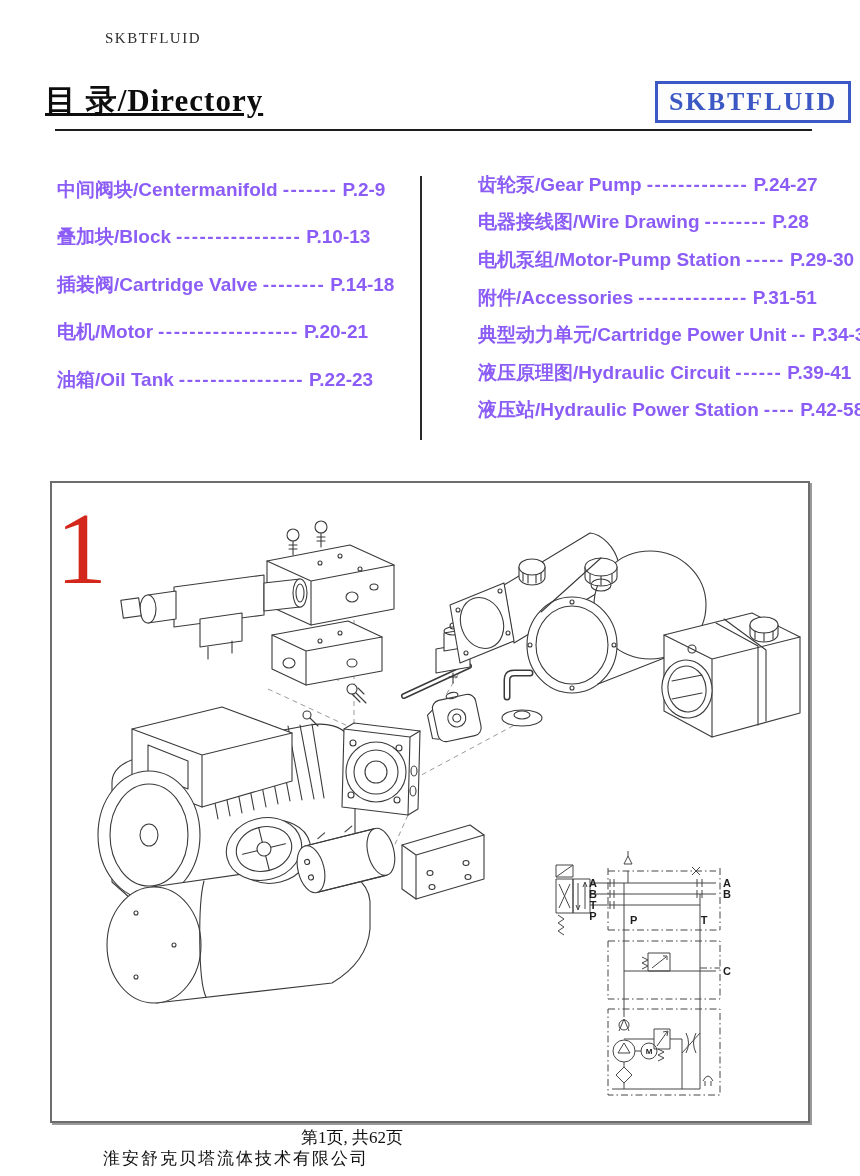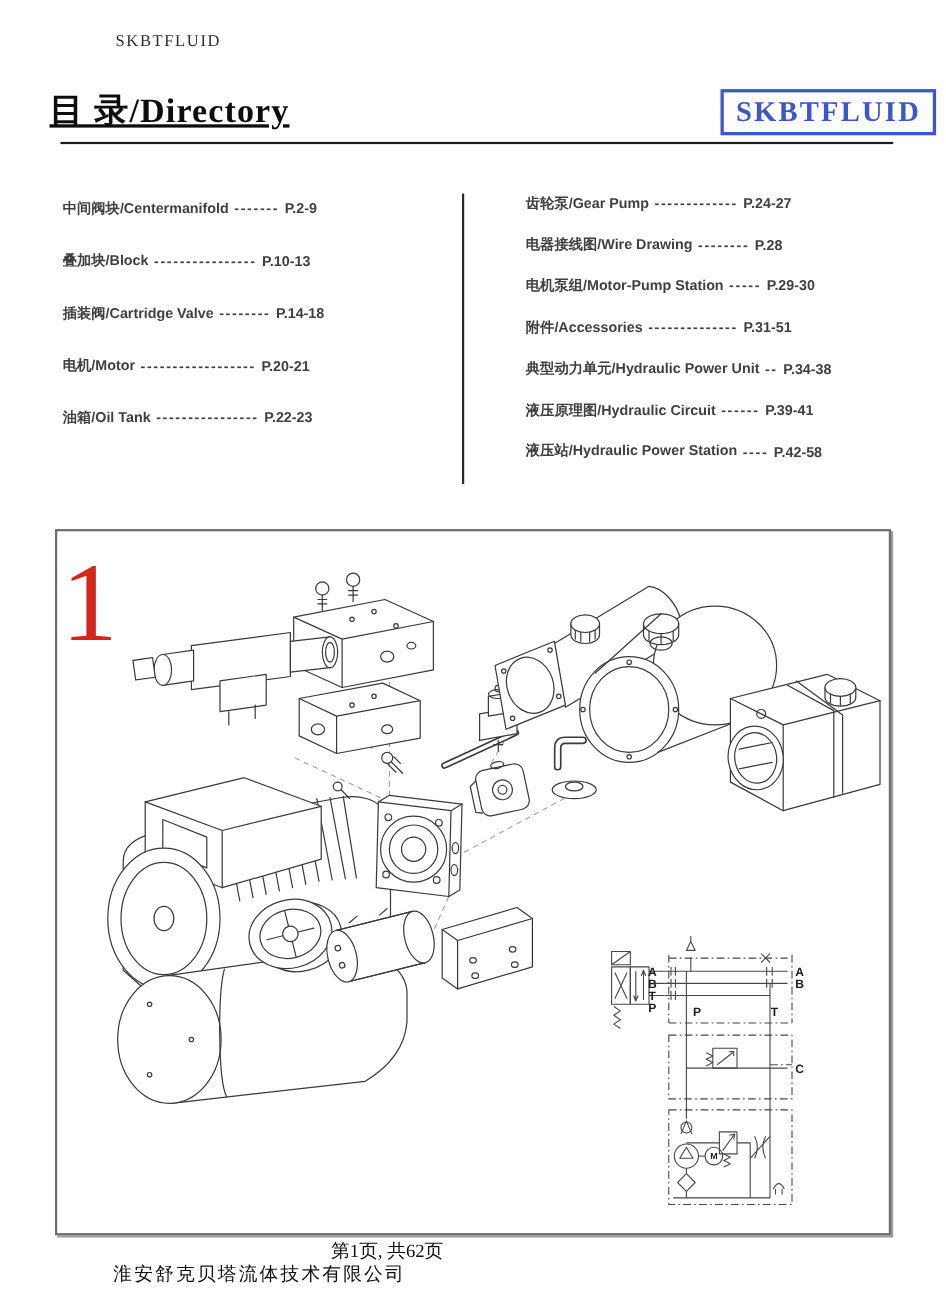--- a/index.html
+++ b/index.html
@@ -22,21 +22,21 @@
     background:#fdfdfd;
   }
   .header-rule{
     position:absolute;left:55px;top:129px;width:757px;height:2px;background:#1c1c1c;
   }
   .toc-col{position:absolute;top:166px;}
   .toc-col.left{left:57px;width:352px;}
   .toc-col.right{left:458px;width:354px;margin-left:20px;}
   .toc-row{
     display:flex;align-items:center;white-space:nowrap;
-    font-weight:bold;font-size:13px;color:#404040;
+    font-weight:bold;font-size:19px;color:#8b5cf6;
   }
   .toc-col.left .toc-row{height:47.5px;}
   .toc-col.right .toc-row{height:37.6px;}
   .toc-dashes{margin:0 5px;letter-spacing:1.5px;font-weight:bold;}
   .toc-divider{
     position:absolute;left:420px;top:176px;width:2px;height:264px;background:#2a2a2a;
   }
   .figure-frame{
     position:absolute;left:50px;top:481px;width:760px;height:642px;
     border:2px solid #6d6d6d;box-shadow:2px 2px 0 #9a9a9a;background:#fff;box-sizing:border-box;
@@ -116,21 +116,21 @@
     <span>电机泵组/Motor-Pump Station</span>
     <span class="toc-dashes">-----</span>
     <span>P.29-30</span>
   </div>
   <div class="toc-row">
     <span>附件/Accessories</span>
     <span class="toc-dashes">--------------</span>
     <span>P.31-51</span>
   </div>
   <div class="toc-row">
-    <span>典型动力单元/Hydraulic Power Unit</span>
+    <span>典型动力单元/Cartridge Power Unit</span>
     <span class="toc-dashes">--</span>
     <span>P.34-38</span>
   </div>
   <div class="toc-row">
     <span>液压原理图/Hydraulic Circuit</span>
     <span class="toc-dashes">------</span>
     <span>P.39-41</span>
   </div>
   <div class="toc-row">
     <span>液压站/Hydraulic Power Station</span>

